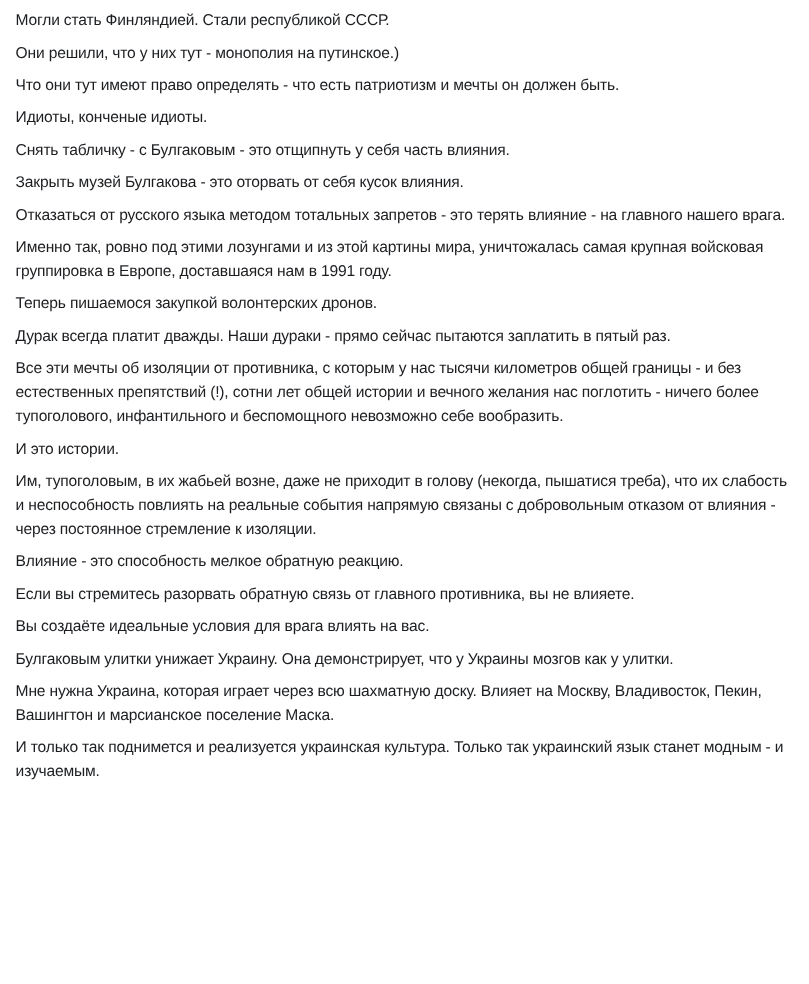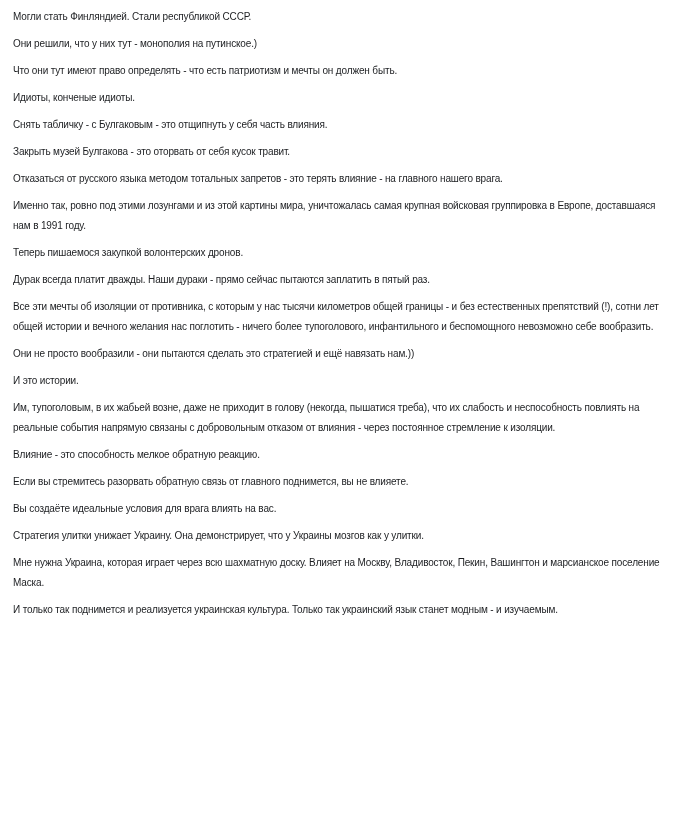--- a/index.html
+++ b/index.html
@@ -11,49 +11,48 @@
     width: 674px;
     height: 820px;
     overflow: hidden;
     box-sizing: border-box;
   }
   .post-text {
     box-sizing: border-box;
     width: 674px;
     padding: 7px 14px 0 13px;
     font-family: "Liberation Sans", "DejaVu Sans", sans-serif;
-    font-size: 10px;
+    font-size: 13px;
     line-height: 20px;
     letter-spacing: -0.15px;
     color: #1c1e21;
     -webkit-font-smoothing: antialiased;
   }
   .post-text p {
     margin: 0 0 7px 0;
     max-width: 648px;
     word-wrap: break-word;
   }
 </style>
 </head>
 <body style="background: rgb(255, 255, 255);">
 
 <div class="post-text" id="post-text" style="color: rgb(28, 30, 33);">
     <p>Могли стать Финляндией. Стали республикой СССР.</p>
     <p>Они решили, что у них тут - монополия на путинское.)</p>
     <p>Что они тут имеют право определять - что есть патриотизм и мечты он должен быть.</p>
     <p>Идиоты, конченые идиоты.</p>
     <p>Снять табличку - с Булгаковым - это отщипнуть у себя часть влияния.</p>
-    <p>Закрыть музей Булгакова - это оторвать от себя кусок травит.</p>
+    <p>Закрыть музей Булгакова - это оторвать от себя кусок влияния.</p>
     <p>Отказаться от русского языка методом тотальных запретов - это терять влияние - на главного нашего врага.</p>
     <p>Именно так, ровно под этими лозунгами и из этой картины мира, уничтожалась самая крупная войсковая группировка в Европе, доставшаяся нам в 1991 году.</p>
     <p>Теперь пишаемося закупкой волонтерских дронов.</p>
     <p>Дурак всегда платит дважды. Наши дураки - прямо сейчас пытаются заплатить в пятый раз.</p>
     <p>Все эти мечты об изоляции от противника, с которым у нас тысячи километров общей границы  - и без естественных препятствий (!), сотни лет общей истории и вечного желания нас поглотить - ничего более тупоголового, инфантильного и беспомощного невозможно себе вообразить.</p>
-    <p>Они не просто вообразили - они пытаются сделать это стратегией и ещё навязать нам.))</p>
     <p>И это истории.</p>
     <p>Им, тупоголовым, в их жабьей возне, даже не приходит в голову (некогда, пышатися треба), что их слабость и неспособность повлиять на реальные события напрямую связаны с добровольным отказом от влияния - через постоянное стремление к изоляции.</p>
     <p>Влияние - это способность мелкое обратную реакцию.</p>
-    <p>Если вы стремитесь разорвать обратную связь от главного поднимется, вы не влияете.</p>
+    <p>Если вы стремитесь разорвать обратную связь от главного противника, вы не влияете.</p>
     <p>Вы создаёте идеальные условия для врага влиять на вас.</p>
-    <p>Стратегия улитки унижает Украину. Она демонстрирует, что у Украины мозгов как у улитки.</p>
+    <p>Булгаковым улитки унижает Украину. Она демонстрирует, что у Украины мозгов как у улитки.</p>
     <p>Мне нужна Украина, которая играет через всю шахматную доску. Влияет на Москву, Владивосток, Пекин, Вашингтон и марсианское поселение Маска.</p>
     <p>И только так поднимется и реализуется украинская культура. Только так украинский язык станет модным - и изучаемым.</p>
   </div>
 
 </body></html>

